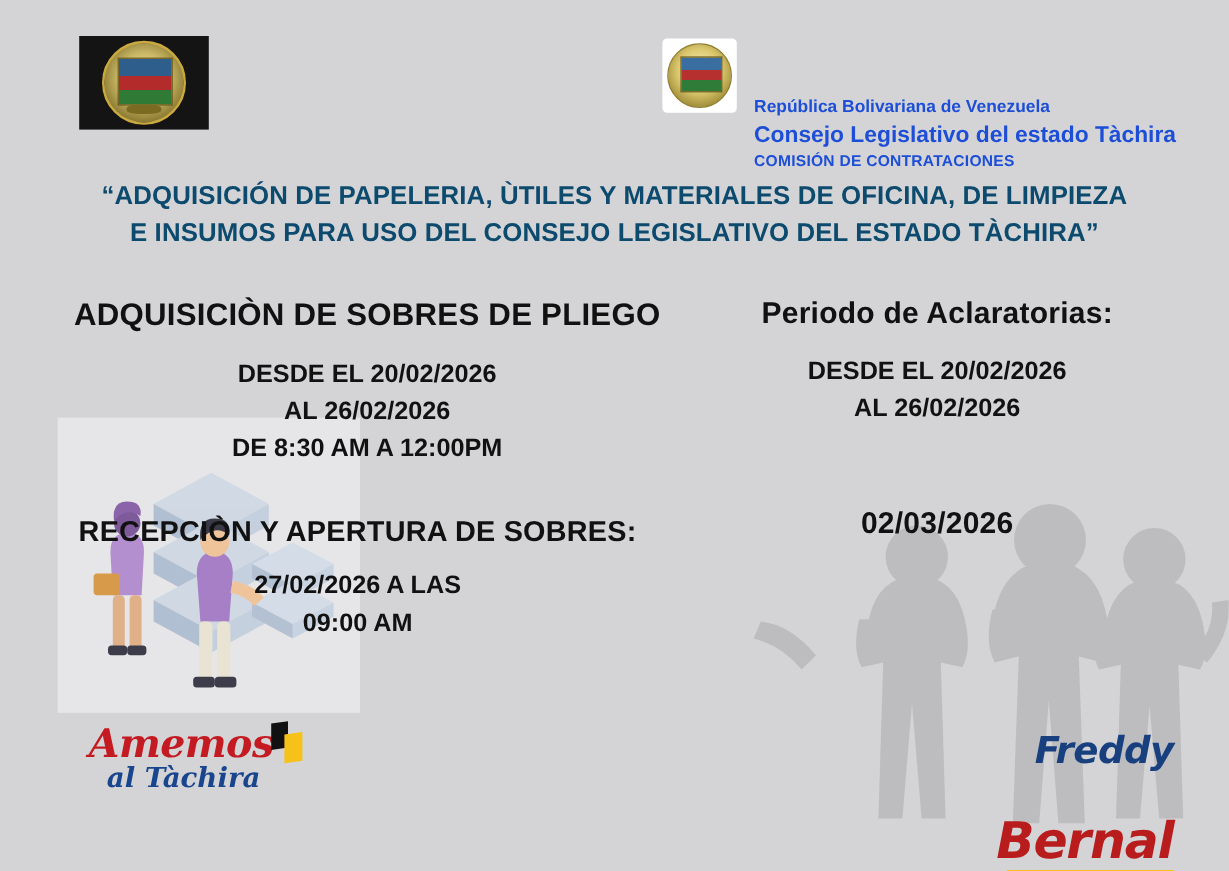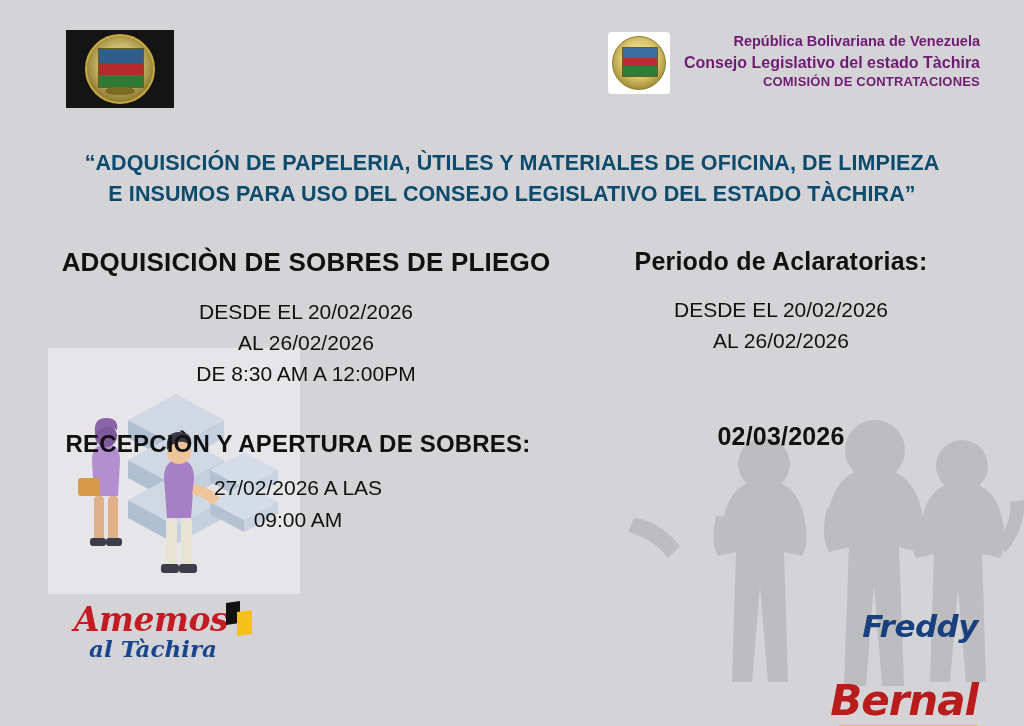--- a/index.html
+++ b/index.html
@@ -106,30 +106,30 @@
     content: "";
     position: absolute;
     left: 18%;
     top: 20%;
     width: 64%;
     height: 54%;
     background: linear-gradient(180deg, #3a6ea0 0%, #3a6ea0 36%, #b5302f 36%, #b5302f 66%, #2e7c38 66%, #2e7c38 100%);
     border: 1px solid #6d5c1f;
   }
   .header-text {
-    text-align: right;
     line-height: 1.35;
-    color: #701a75;
+    color: #1d4ed8;
+    margin-top: 48px;
   }
   .header-text .l1 {
     font-size: 14.5px;
     font-weight: bold;
   }
   .header-text .l2 {
-    font-size: 16px;
+    font-size: 19px;
     font-weight: bold;
   }
   .header-text .l3 {
     font-size: 13px;
     font-weight: bold;
     letter-spacing: 0.2px;
   }
 
   
   .title {
@@ -149,21 +149,21 @@
   .block {
     position: absolute;
     text-align: center;
     color: #111111;
   }
   .block .head {
     font-weight: bold;
     letter-spacing: 0.2px;
   }
   .block .line {
-    font-weight: normal;
+    font-weight: bold;
   }
 
   #block-retiro {
     left: 46px;
     top: 247px;
     width: 520px;
   }
   #block-retiro .head {
     font-size: 26px;
     margin-bottom: 18px;

